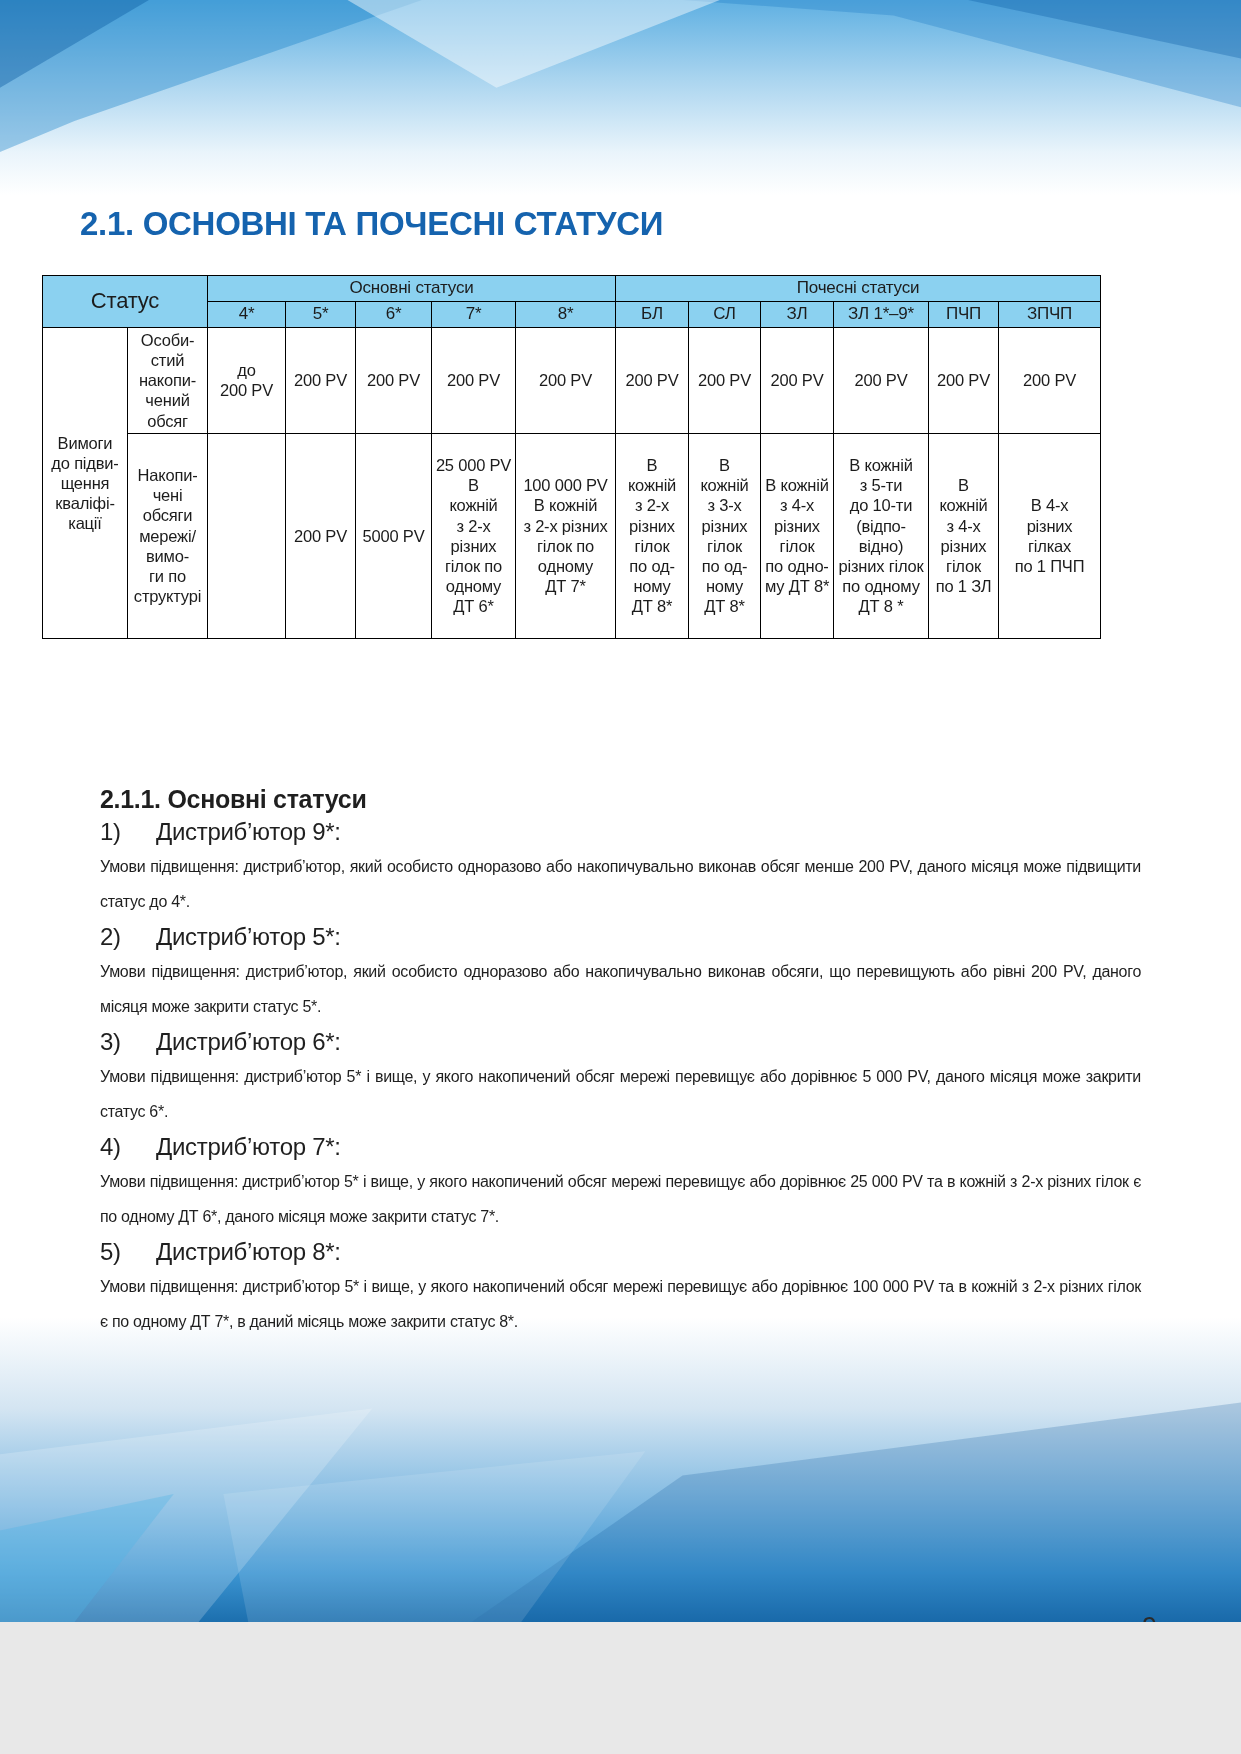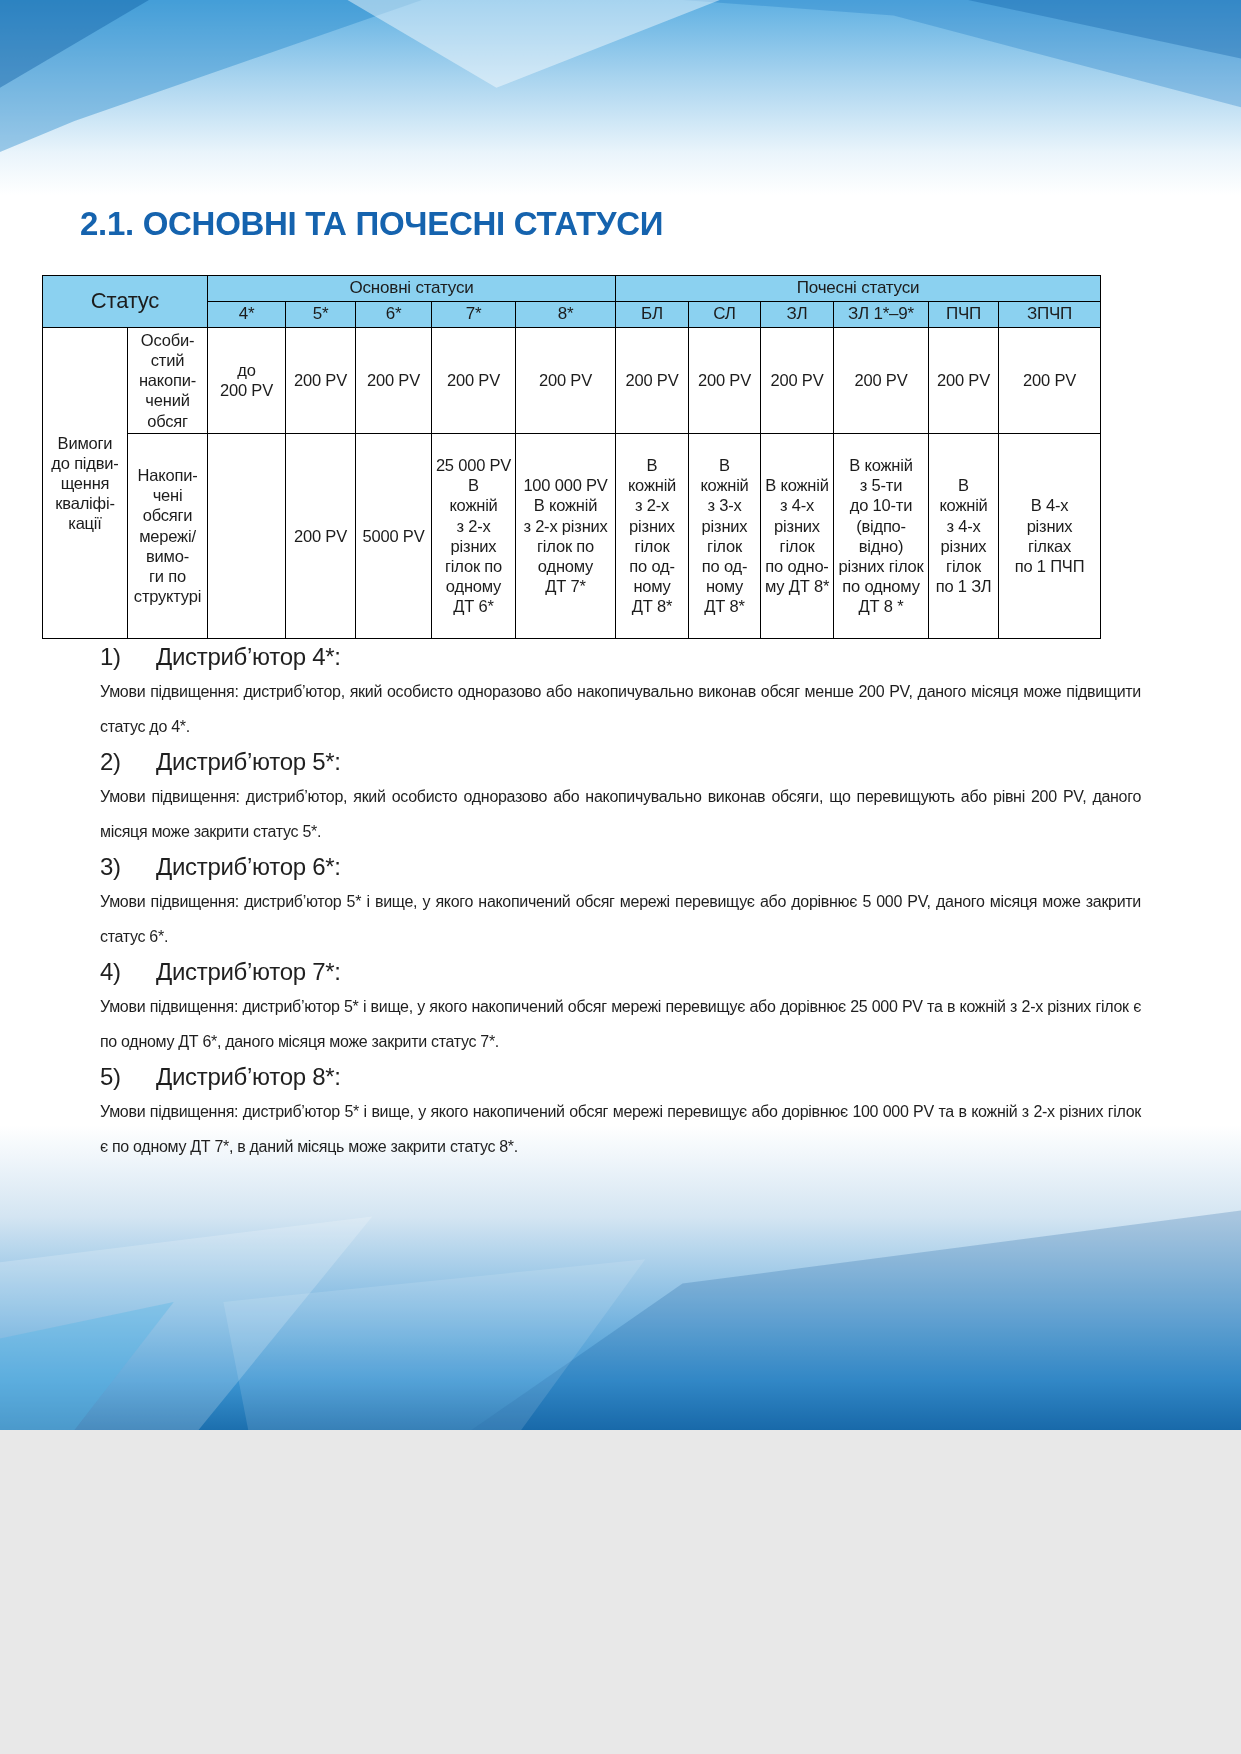--- a/index.html
+++ b/index.html
@@ -1,18 +1,18 @@
 <!DOCTYPE html>
 <html lang="uk"><head>
 <meta charset="utf-8">
 <style>
   html,body{margin:0;padding:0;background:#e8e8e8;}
   .page{
     position:relative;
-    width:1241px;height:1430px;
+    width:1241px;height:1622px;
     background:#ffffff;
     overflow:hidden;
     font-family:"Liberation Sans","DejaVu Sans",sans-serif;
     color:#1f1f1f;
   }
   
   .top-decor{position:absolute;top:0;left:0;right:0;height:195px;
     background:linear-gradient(180deg,#5fb0e2 0%,#a9d4ef 40%,#e9f4fb 78%,#ffffff 100%);}
   .top-decor .poly{position:absolute;inset:0;}
   .tp1{clip-path:polygon(0 0,34% 0,6% 62%,0 78%);background:rgba(24,128,200,0.38);}
@@ -216,26 +216,27 @@
 по 1 ЗЛ</td>
           <td>В 4-х
 різних
 гілках
 по 1 ПЧП</td>
         </tr>
       </tbody>
         </table>
     </div>
 
+    <h2 class="section-heading">2.1.1. Основні статуси</h2>
 
     <div class="items">
 
       <div class="item-head">
         <span class="item-num">1)</span>
-        <span class="item-title">Дистриб’ютор 4*:</span>
+        <span class="item-title">Дистриб’ютор 9*:</span>
       </div>
       <p class="item-body">Умови підвищення: дистриб’ютор, який особисто одноразово або накопичувально виконав обсяг менше 200 PV, даного місяця може підвищити статус до 4*.</p>
 
       <div class="item-head">
         <span class="item-num">2)</span>
         <span class="item-title">Дистриб’ютор 5*:</span>
       </div>
       <p class="item-body">Умови підвищення: дистриб’ютор, який особисто одноразово або накопичувально виконав обсяги, що перевищують або рівні 200 PV, даного місяця може закрити статус 5*.</p>
 
       <div class="item-head">

